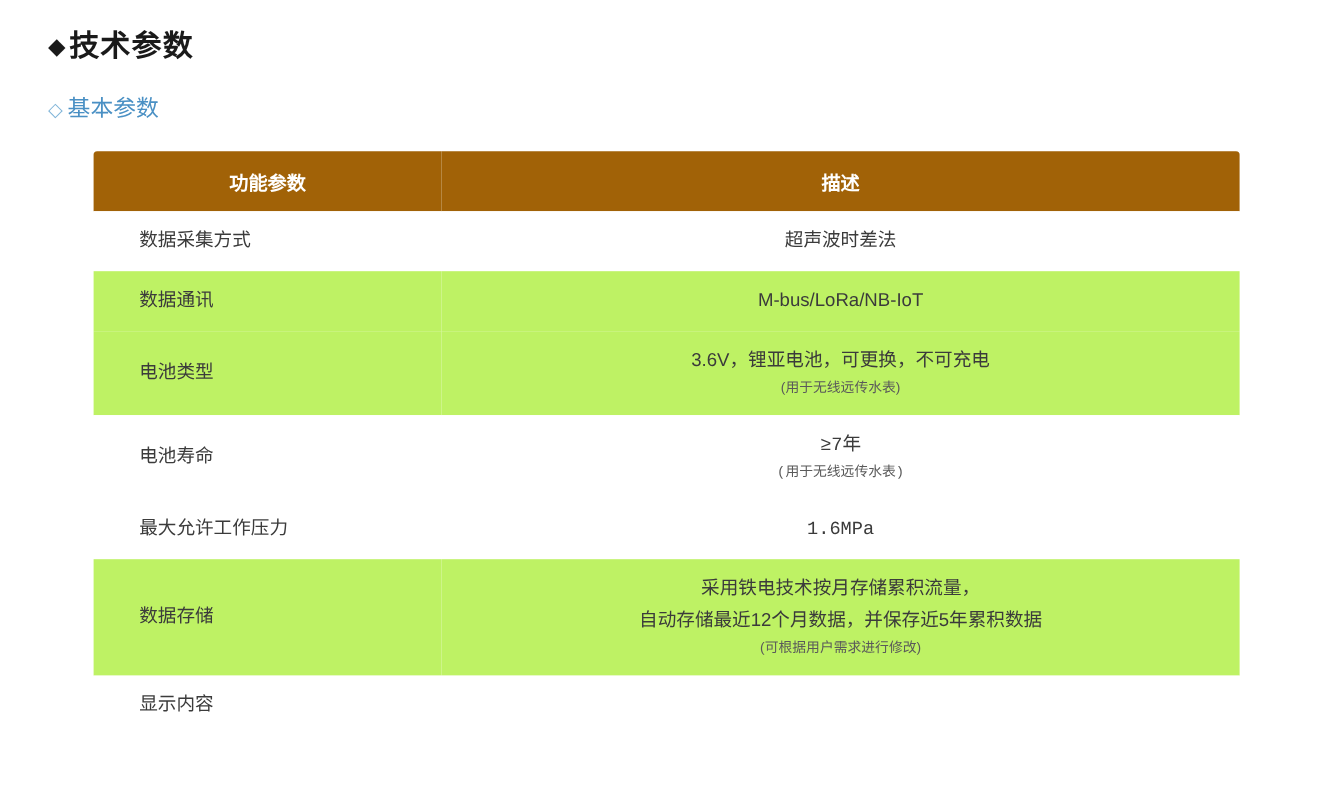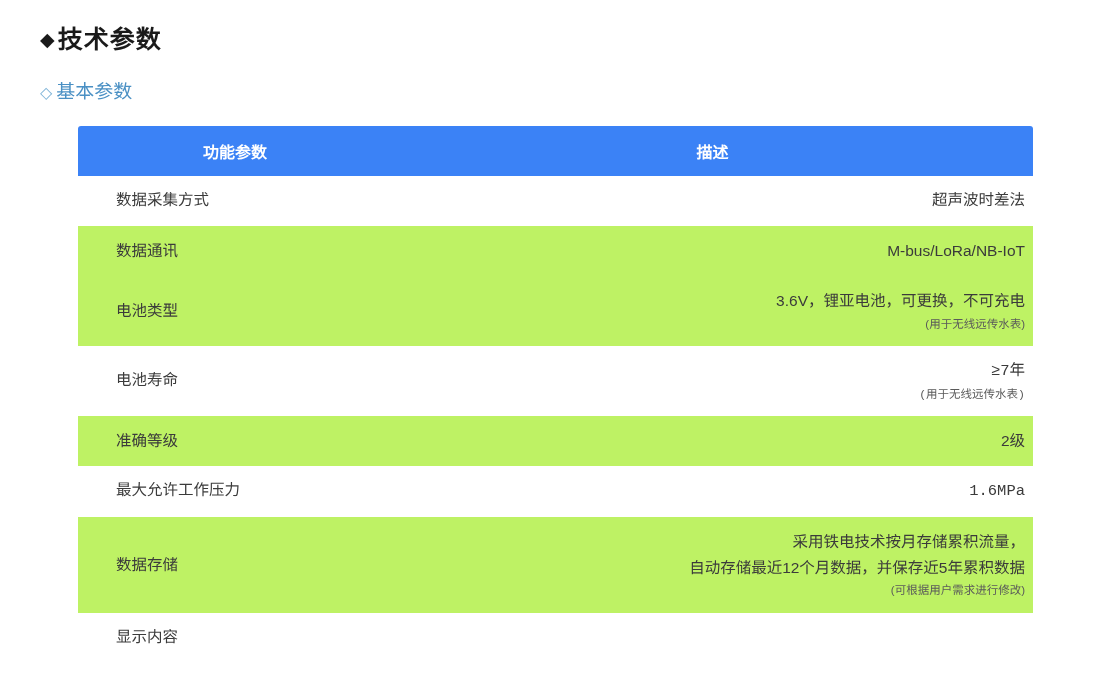--- a/index.html
+++ b/index.html
@@ -55,40 +55,40 @@
     top: 1px;
   }
   table.spec-table {
     margin-top: 20px;
     margin-left: 38px;
     border-collapse: collapse;
     width: 955px;
     table-layout: fixed;
   }
   table.spec-table th {
-    background: #3b82f6;
+    background: #a16207;
     color: #ffffff;
     font-size: 16px;
     font-weight: bold;
-    padding: 13px 12px;
+    padding: 13px 0;
     text-align: center;
     border: none;
   }
   table.spec-table th.col-param {
     width: 290px;
     border-top-left-radius: 3px;
   }
   table.spec-table th.col-desc {
     border-top-right-radius: 3px;
     margin-top: 36px;
   }
   table.spec-table td {
     font-size: 15.5px;
     color: #3b3b3b;
-    text-align: right;
+    text-align: center;
     padding: 12px 8px;
     line-height: 1.7;
     border: none;
   }
   table.spec-table td.param-cell {
     text-align: left;
     padding-left: 38px;
   }
   tr.row-alt td {
     background: #bef264;
@@ -155,28 +155,20 @@
         </tr>
         <tr class="row-plain">
           <td class="param-cell">电池寿命</td>
           <td class="cell-lines">
             <span>
               <span>≥7年 </span>
               <span class="small-note">(用于无线远传水表)</span>
             </span>
           </td>
         </tr>
-        <tr class="row-alt">
-          <td class="param-cell">准确等级</td>
-          <td class="cell-lines">
-            <span>
-              <span>2级</span>
-            </span>
-          </td>
-        </tr>
         <tr class="row-plain">
           <td class="param-cell">最大允许工作压力</td>
           <td class="cell-lines">
             <span>
               <span>1.6MPa</span>
             </span>
           </td>
         </tr>
         <tr class="row-alt">
           <td class="param-cell">数据存储</td>

